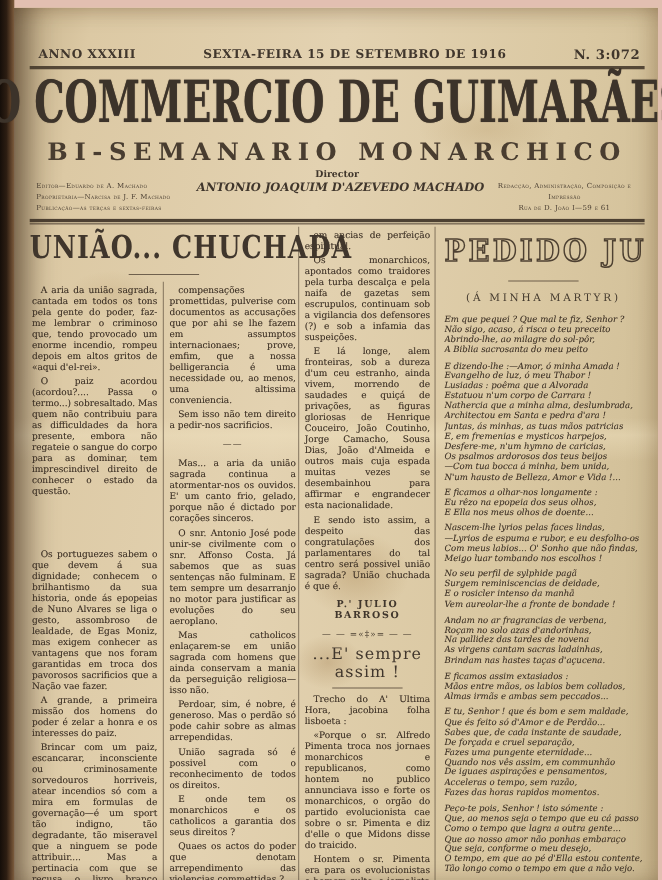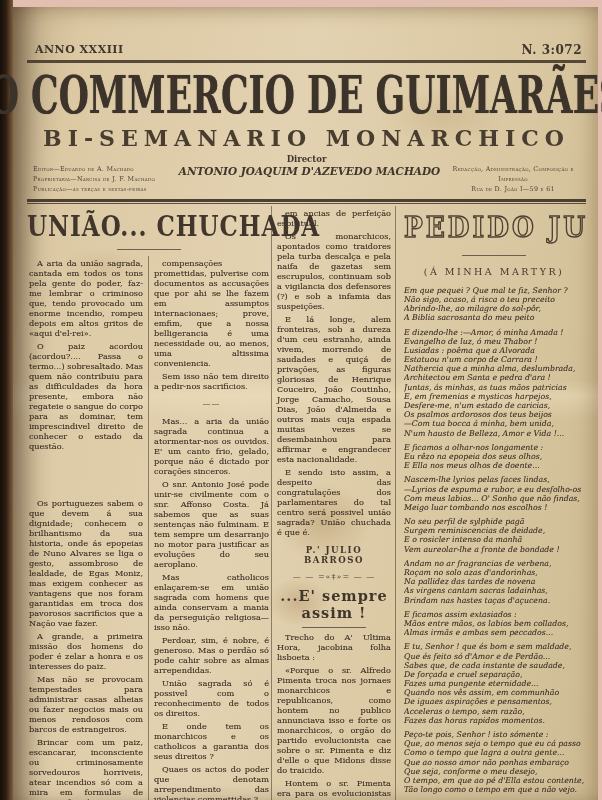--- a/index.html
+++ b/index.html
@@ -50,21 +50,21 @@
   .col1{width:122px;flex:none;padding:2px 5px 0 2px;border-right:1px solid rgba(70,56,42,.55);}
   .col2{width:122px;flex:none;padding:2px 2px 0 5px;}
   .col3{width:124px;flex:none;border-left:1px solid rgba(70,56,42,.55);padding:2px 4px 0 5px;}
   .col4{flex:1;border-left:1px solid rgba(70,56,42,.55);padding:2px 2px 0 8px;}
   .para{font-size:8.2px;line-height:1.22;text-align:justify;text-indent:8px;
     margin:0 0 3px;color:rgba(58,46,36,.95);text-shadow:0 0 .5px rgba(70,55,40,.45);}
   .col-gap{height:44px;}
   .mini-divider{text-align:center;font-size:8px;letter-spacing:1px;margin:8px 0;color:#4a3e31;}
   .byline{text-align:center;font-weight:bold;font-size:8.6px;letter-spacing:1.5px;margin:8px 0 2px;}
   .ornament{text-align:center;font-size:8px;letter-spacing:1px;margin:7px 0 5px;color:#4a3e31;white-space:nowrap;overflow:hidden;}
-  h3.sempre{margin:6px 0 0;text-align:center;font-size:14.5px;font-weight:bold;letter-spacing:1px;}
+  h3.sempre{margin:6px 0 0;text-align:center;font-size:14.5px;font-weight:normal;letter-spacing:1px;}
   
   h2.pedido{margin:4px 0 0;text-align:center;font-size:25px;font-weight:bold;letter-spacing:3px;
     color:rgba(222,206,170,.25);-webkit-text-stroke:1.3px rgba(62,50,38,.9);
     transform:scaleY(1.1);transform-origin:top center;white-space:nowrap;}
   .dedication{text-align:center;font-size:9.5px;letter-spacing:2.5px;margin:10px 0 9px;color:#443a2e;}
   .stanza{font-size:7.8px;font-style:italic;line-height:1.18;margin:0 0 5px;
     color:rgba(58,46,36,.95);text-shadow:0 0 .4px rgba(70,55,40,.4);}
   .stanza div{white-space:nowrap;overflow:hidden;}
   .place-date{font-size:7.8px;font-style:italic;margin:4px 0 6px;}
   .signature{text-align:center;font-size:8.6px;font-variant:small-caps;letter-spacing:1.2px;margin:4px 0 2px;}
@@ -72,20 +72,21 @@
 </head>
 <body>
 
 <div class="frame">
   <div class="binding"></div>
   <div class="page">
 
     <header>
       <div class="topline">
         <span>ANNO XXXIII</span>
+        <span>SEXTA-FEIRA 15 DE SETEMBRO DE 1916</span>
         <span class="num">N. 3:072</span>
       </div>
       <div class="title-wrap">
         <div class="np-title">O COMMERCIO DE GUIMARÃES</div>
       </div>
       <div class="np-sub">BI-SEMANARIO MONARCHICO</div>
       <div class="dir-label">Director</div>
       <div class="info-row">
         <div class="info-left">
             <div class="info-line">Editor—Eduardo de A. Machado</div>
@@ -110,21 +111,20 @@
         <div class="pair-cols">
           <div class="col col1">
             <div>
                 <p class="para">A aria da união sagrada, cantada em todos os tons pela gente do poder, faz-me lembrar o criminoso que, tendo provocado um enorme incendio, rompeu depois em altos gritos de «aqui d'el-rei».</p>
                 <p class="para">O paiz acordou (acordou?.... Passa o termo...) sobresaltado. Mas quem não contribuiu para as difficuldades da hora presente, embora não regateie o sangue do corpo para as dominar, tem imprescindivel direito de conhecer o estado da questão.</p>
               </div>
             <div class="col-gap"></div>
             <div>
                 <p class="para">Os portuguezes sabem o que devem á sua dignidade; conhecem o brilhantismo da sua historia, onde ás epopeias de Nuno Alvares se liga o gesto, assombroso de lealdade, de Egas Moniz, mas exigem conhecer as vantagens que nos foram garantidas em troca dos pavorosos sacrificios que a Nação vae fazer.</p>
                 <p class="para">A grande, a primeira missão dos homens do poder é zelar a honra e os interesses do paiz.</p>
-                <p class="para">Mas não se provocam tempestades para administrar casas alheias ou fazer negocios mais ou menos rendosos com barcos de estrangeiros.</p>
                 <p class="para">Brincar com um paiz, escancarar, inconsciente ou criminosamente sorvedouros horriveis, atear incendios só com a mira em formulas de governação—é um sport tão indigno, tão degradante, tão miseravel que a ninguem se pode attribuir.... Mas a pertinacia com que se recusa o livro branco auctorisa as mais negras supposições.</p>
               </div>
           </div>
           <div class="col col2">
             <div>
                 <p class="para">compensações promettidas, pulverise com documentos as accusações que por ahi se lhe fazem em assumptos internacionaes; prove, emfim, que a nossa belligerancia é uma necessidade ou, ao menos, uma altissima conveniencia.</p>
                 <p class="para">Sem isso não tem direito a pedir-nos sacrificios.</p>
               </div>
             <div class="mini-divider">——</div>
             <div>
@@ -172,21 +172,21 @@
             </div>
             <div class="stanza">
               <div>E dizendo-lhe :—Amor, ó minha Amada !</div>
               <div>Evangelho de luz, ó meu Thabor !</div>
               <div>Lusiadas : poêma que a Alvorada</div>
               <div>Estatuou n'um corpo de Carrara !</div>
               <div>Nathercia que a minha alma, deslumbrada,</div>
               <div>Architectou em Santa e pedra d'ara !</div>
               <div>Juntas, ás minhas, as tuas mãos patricias</div>
               <div>E, em fremenias e mysticos harpejos,</div>
-              <div>Desfere-me, n'um estado de caricias,</div>
+              <div>Desfere-me, n'um hymno de caricias,</div>
               <div>Os psalmos ardorosos dos teus beijos</div>
               <div>—Com tua bocca á minha, bem unida,</div>
               <div>N'um hausto de Belleza, Amor e Vida !...</div>
             </div>
             <div class="stanza">
               <div>E ficamos a olhar-nos longamente :</div>
               <div>Eu rêzo na epopeia dos seus olhos,</div>
               <div>E Ella nos meus olhos de doente...</div>
             </div>
             <div class="stanza">

